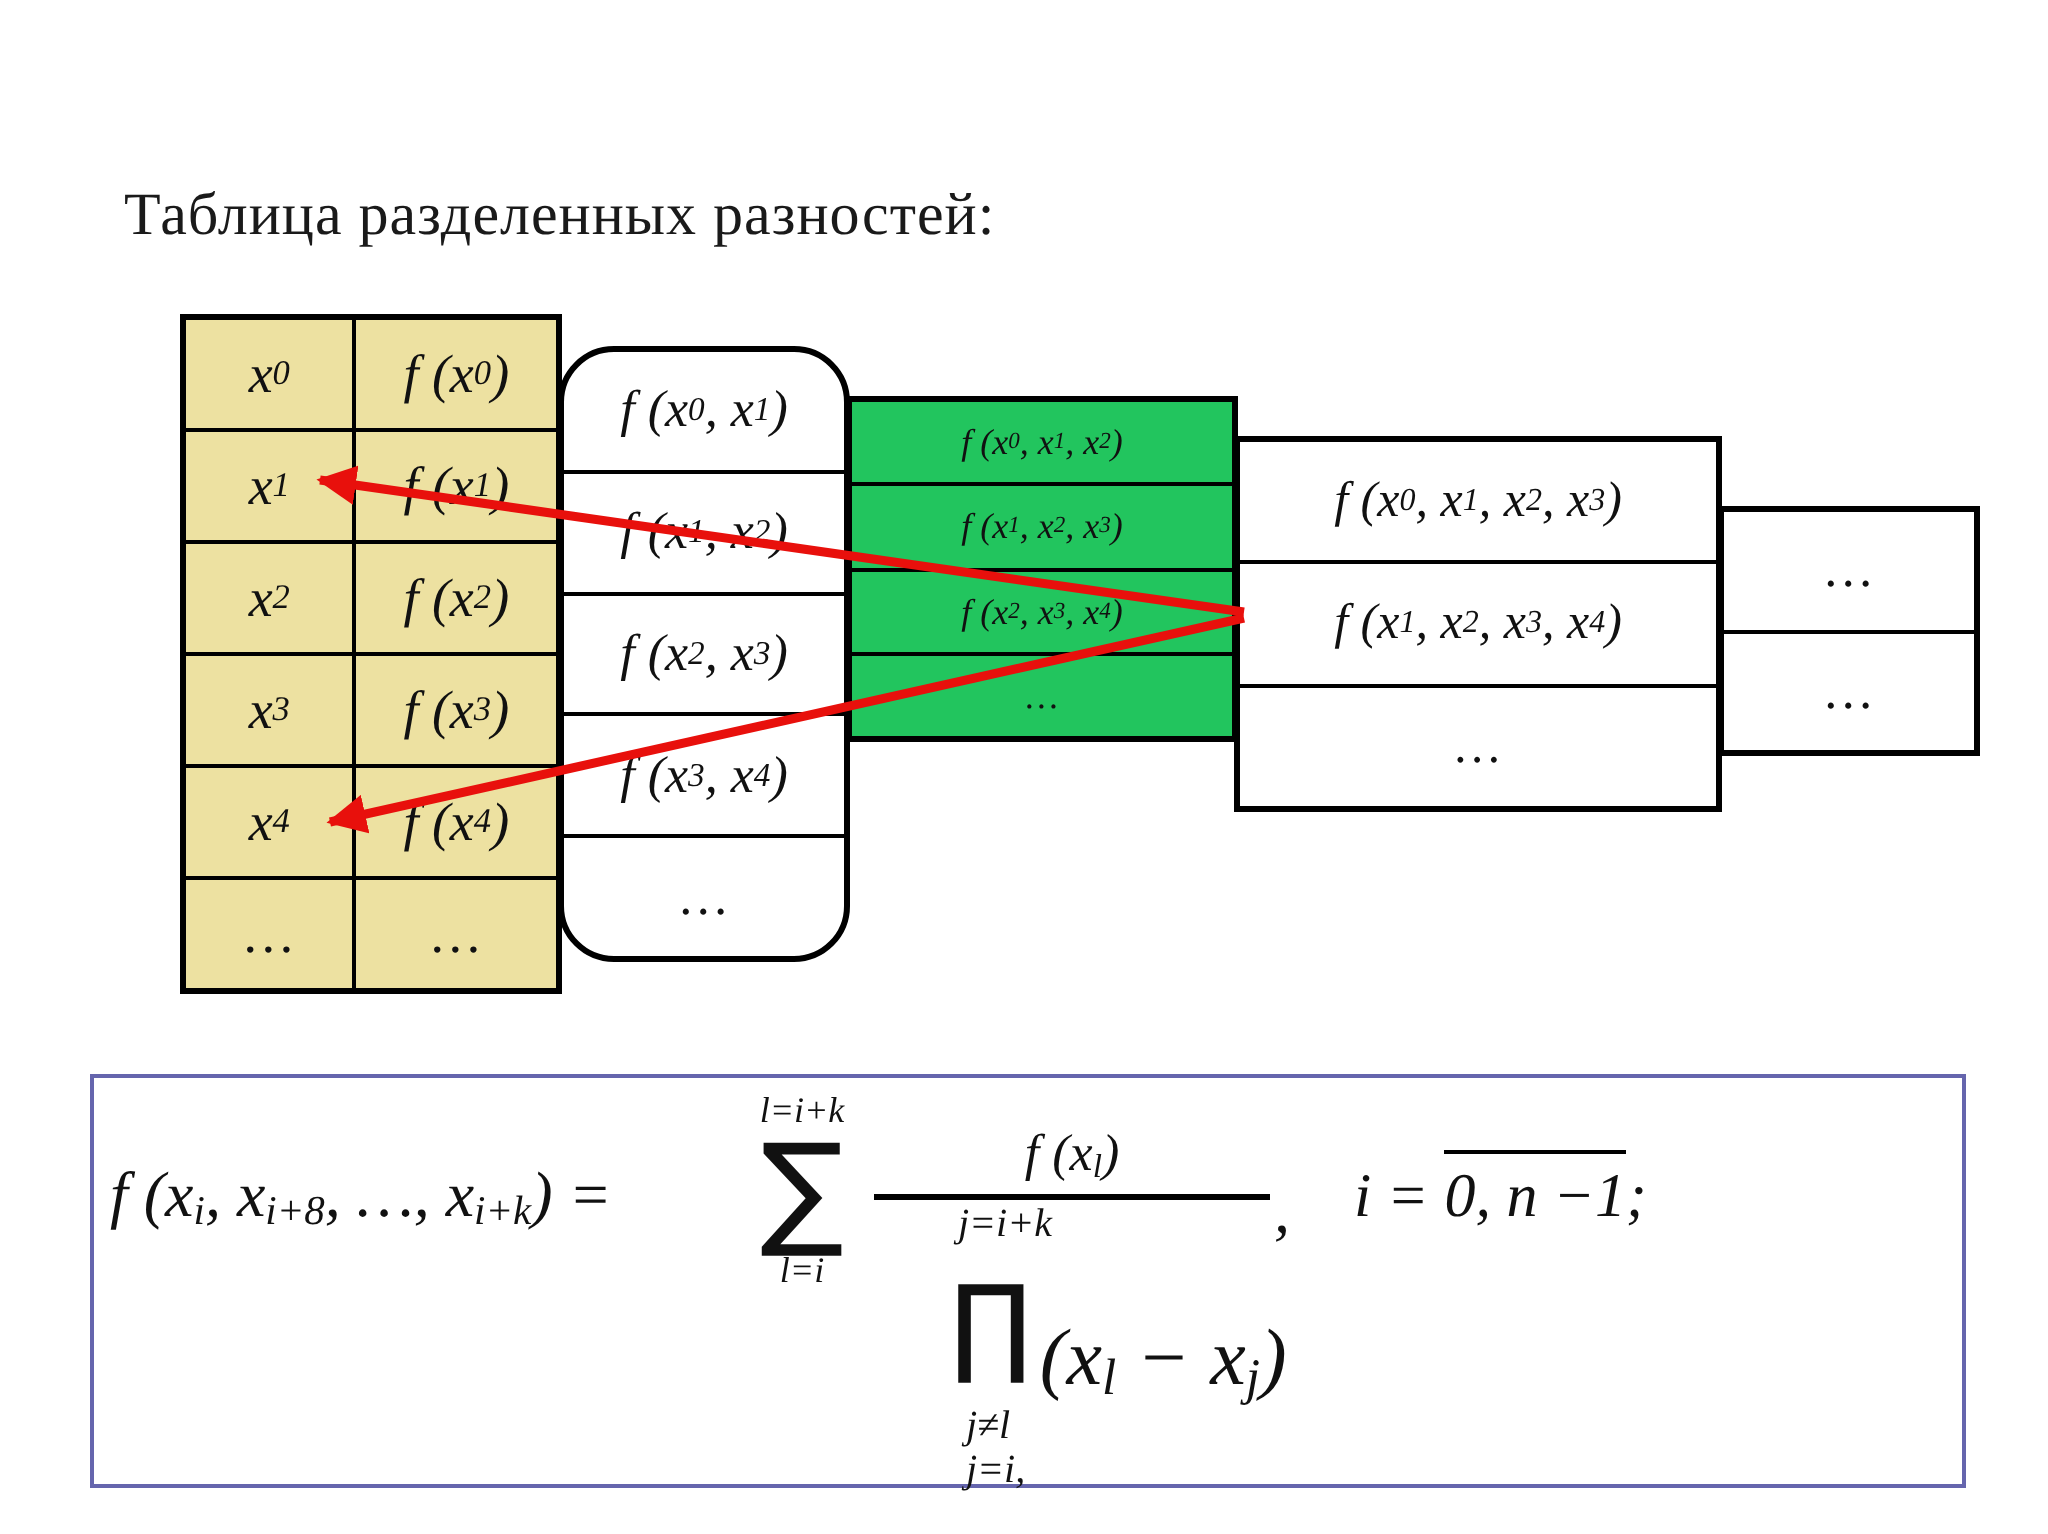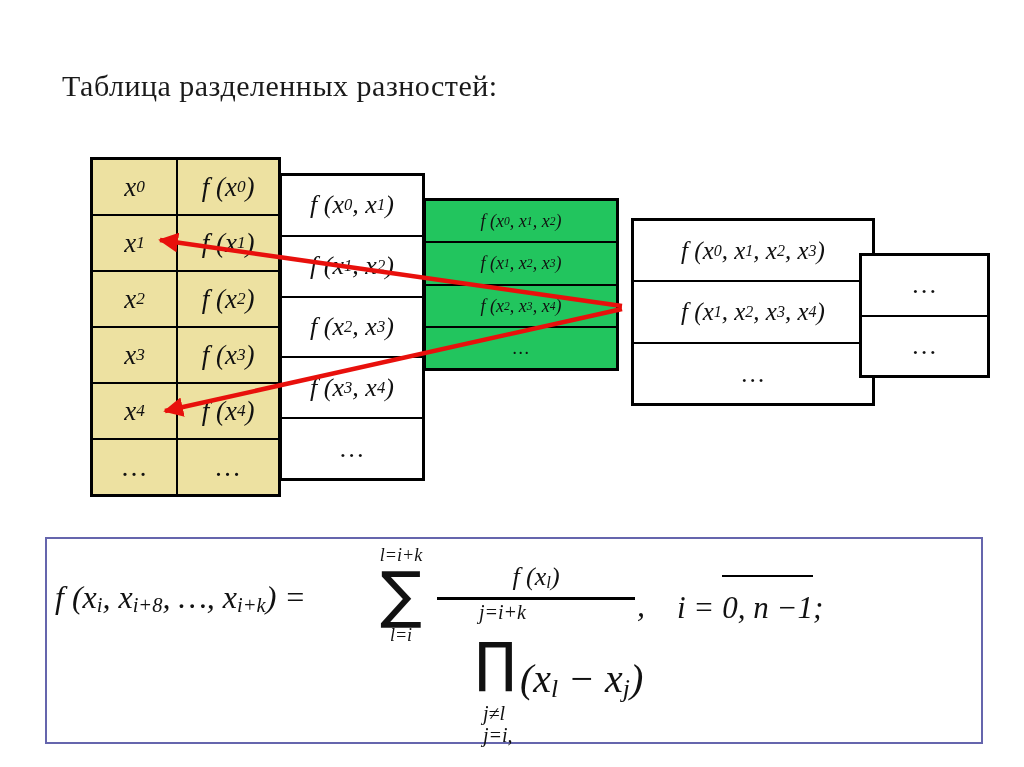--- a/index.html
+++ b/index.html
@@ -1,37 +1,37 @@
 <!DOCTYPE html>
 <html><head>
 <meta charset="utf-8">
 <style>
   html,body { margin:0; padding:0; background:#ffffff; }
   #canvas {
     position:relative; width:1024px; height:767px; background:#ffffff;
     overflow:hidden; font-family:"Liberation Serif","DejaVu Serif",serif; color:#111;
   }
   #title {
-    position:absolute; left:62px; top:68px; font-size:30px; line-height:36px;
+    position:absolute; left:62px; top:90px; font-size:30px; line-height:36px;
     color:#1a1a1a; letter-spacing:0.5px;
   }
   sub { font-size:0.64em; vertical-align:-0.20em; line-height:0; }
 
   
   .tbl { position:absolute; display:flex; flex-direction:column;
          border:3px solid #000; box-sizing:border-box; }
   .tbl .row { flex:1 1 0; display:flex; border-bottom:2px solid #000; min-height:0; }
   .tbl .row:last-child { border-bottom:none; }
   .cell { flex:1 1 0; display:flex; align-items:center; justify-content:center;
           font-style:italic; line-height:1; white-space:nowrap; }
   .t1 { left:90px;  top:157px; width:191px; height:340px; background:#ede1a1; z-index:1; font-size:27px; }
   .t1 .cell.c1 { flex:0 0 45%; border-right:2px solid #000; }
-  .t2 { left:279px; top:173px; width:146px; height:308px; background:#fff; z-index:2; font-size:26px; }
+  .t2 { left:279px; top:173px; width:146px; height:308px; background:#fff; z-index:2; font-size:26px;border-radius:28px; }
   .t3 { left:423px; top:198px; width:196px; height:173px; background:#22c55e; z-index:3; font-size:18px; }
-  .t4 { left:617px; top:218px; width:244px; height:188px; background:#fff; z-index:4; font-size:25px;margin-left:14px; }
+  .t4 { left:617px; top:218px; width:244px; height:188px; background:#fff; z-index:4; font-size:25px; }
   .t5 { left:859px; top:253px; width:131px; height:125px; background:#fff; z-index:5; font-size:26px; }
 
   
   #arrows { position:absolute; left:0; top:0; z-index:10; pointer-events:none; }
 
   
   #fbox { position:absolute; left:45px; top:537px; width:938px; height:207px;
           border:2px solid #6565ad; box-sizing:border-box; background:#fff; z-index:6; }
   #fbox .part { position:absolute; font-style:italic; white-space:nowrap; }
   .f-lhs   { left:8px;  top:38px; font-size:32px; line-height:40px; }
@@ -42,21 +42,21 @@
   .f-frac  { left:390px; top:18px; width:198px; font-style:normal; }
   .f-frac .num { font-style:italic; font-size:26px; line-height:40px; height:40px; text-align:center; }
   .f-frac .bar { height:3px; background:#000; }
   .f-frac .plim { font-style:italic; font-size:20px; line-height:23px; margin:1px 0 0 42px; }
   .f-frac .prow { display:flex; align-items:center; margin-left:38px; }
   .f-frac .pop  { font-family:"DejaVu Sans",sans-serif; font-size:54px; line-height:50px; }
   .f-frac .pexpr{ font-style:italic; font-size:40px; margin-left:4px;margin-top:31px; }
   .f-frac .plow { font-style:italic; font-size:20px; line-height:22px; margin-left:46px; }
   .f-comma { left:590px; top:48px; font-size:32px; }
   .f-cond  { top:36px; font-size:31px; line-height:40px; }
-  .f-cond .over { display:inline-block; border-top:2px solid #000; padding-top:15px;
+  .f-cond .over { display:inline-block; border-top:2px solid #000; padding-top:5px;
                   line-height:1.05; margin-left:8px; }
   #cond-i { left:630px; }
   #cond-k { left:815px; }
 </style>
 </head>
 <body>
 
 <div id="canvas">
 
   <div id="title">Таблица разделенных разностей:</div>

